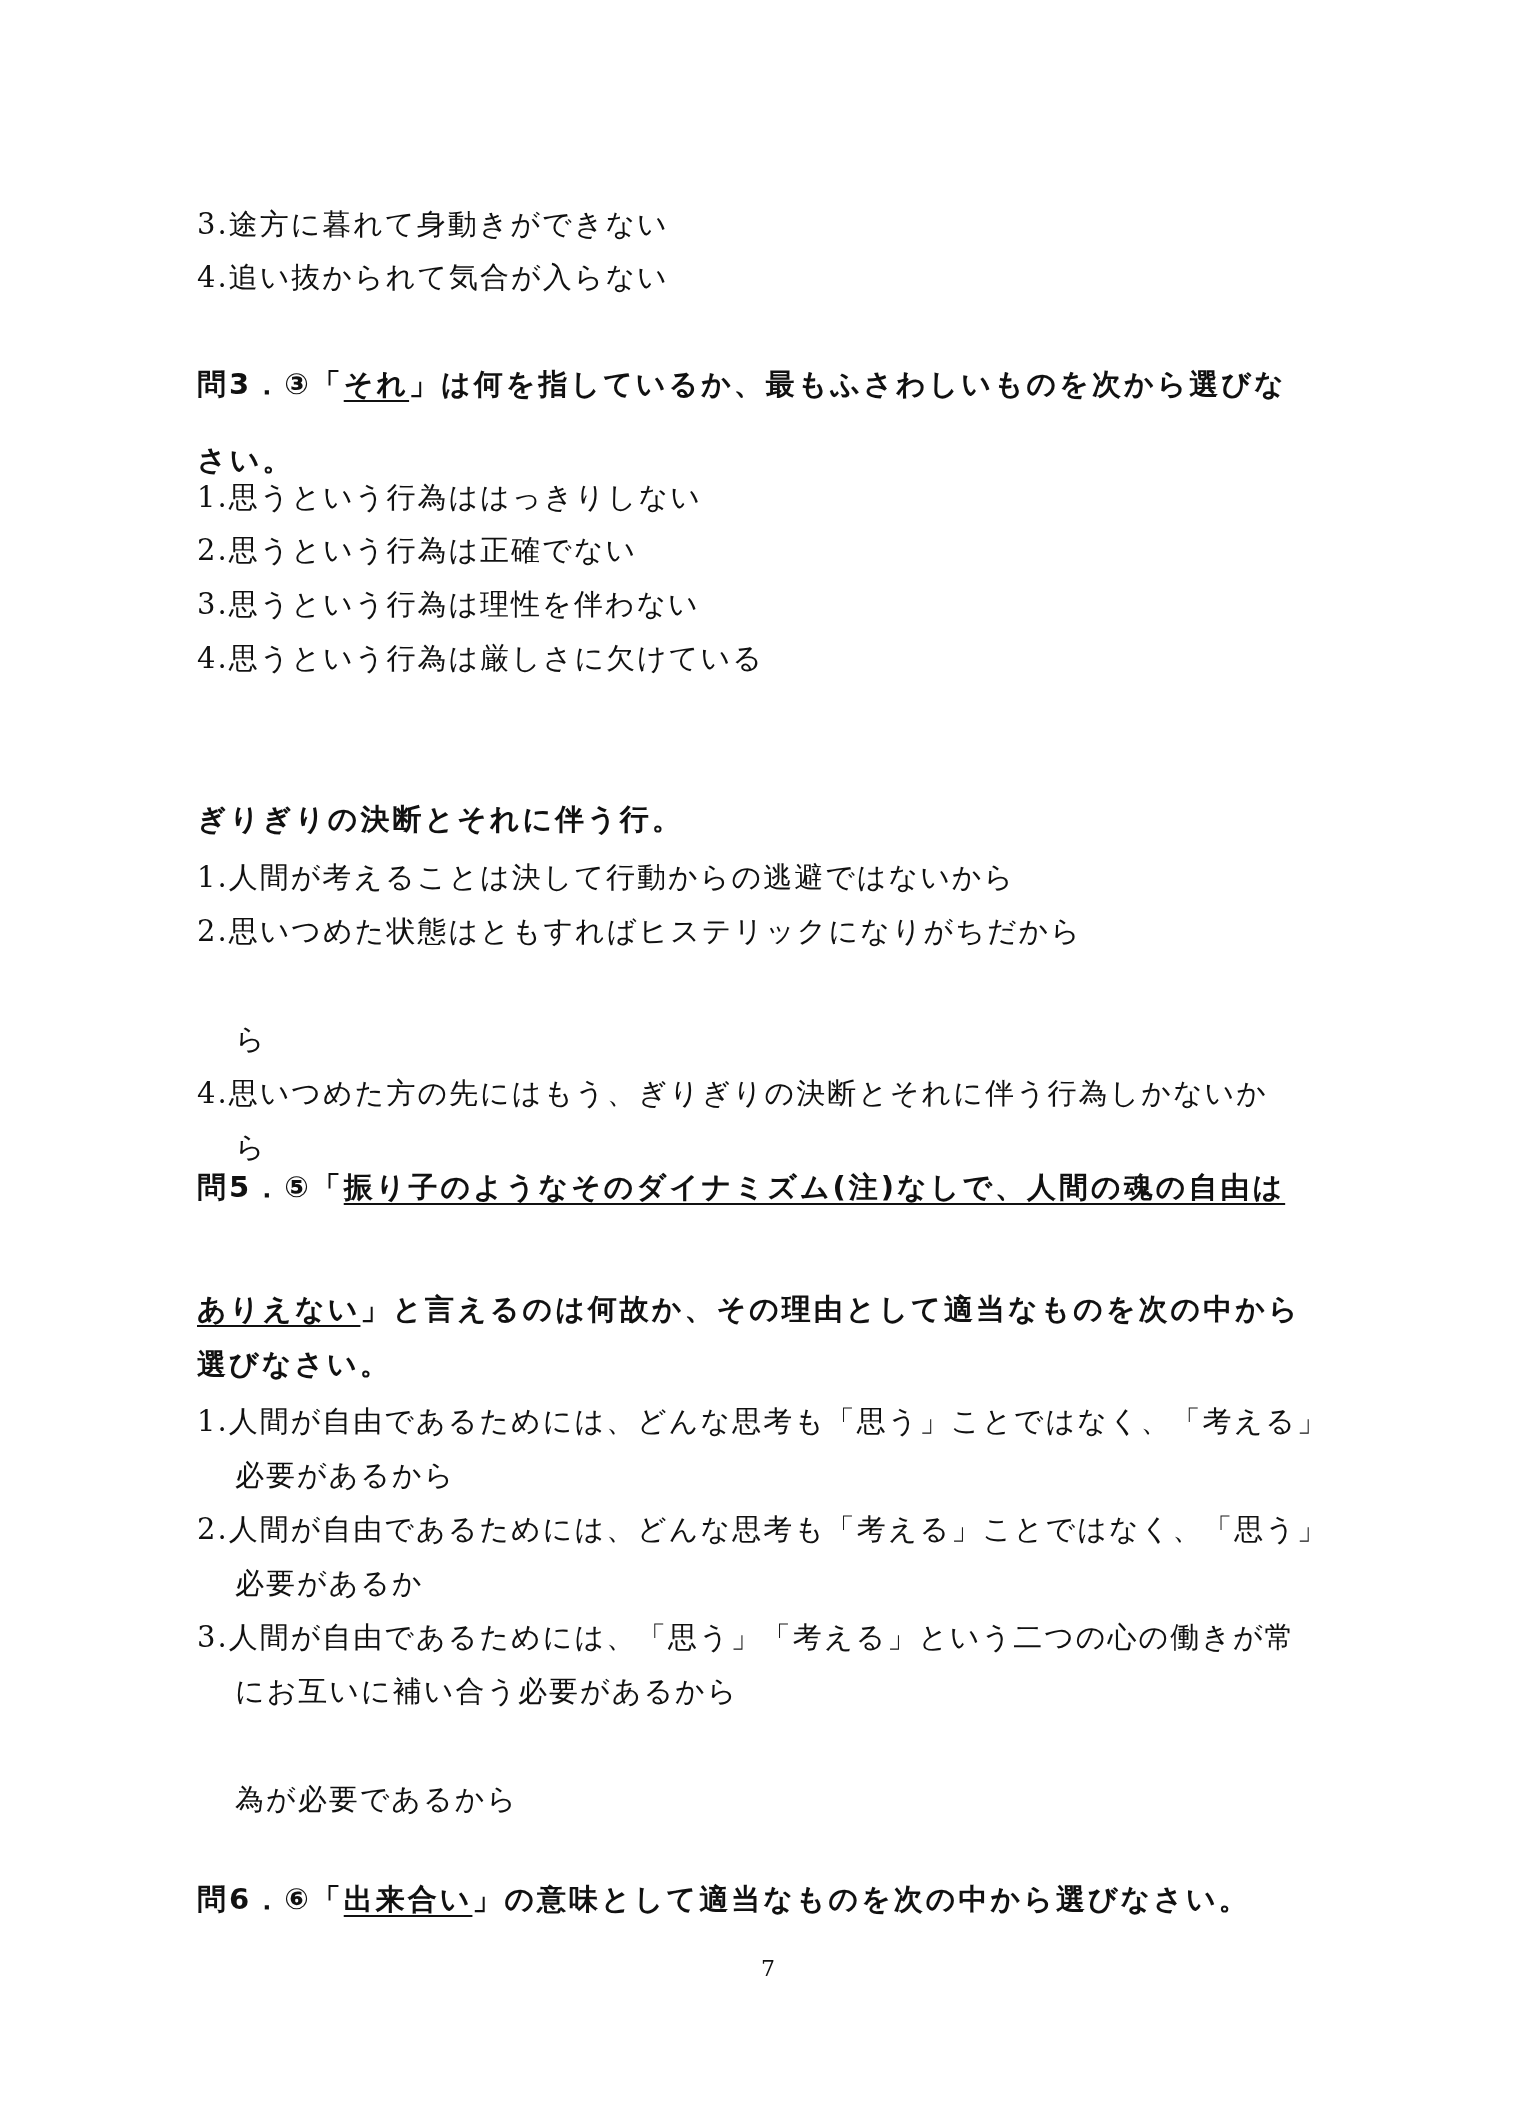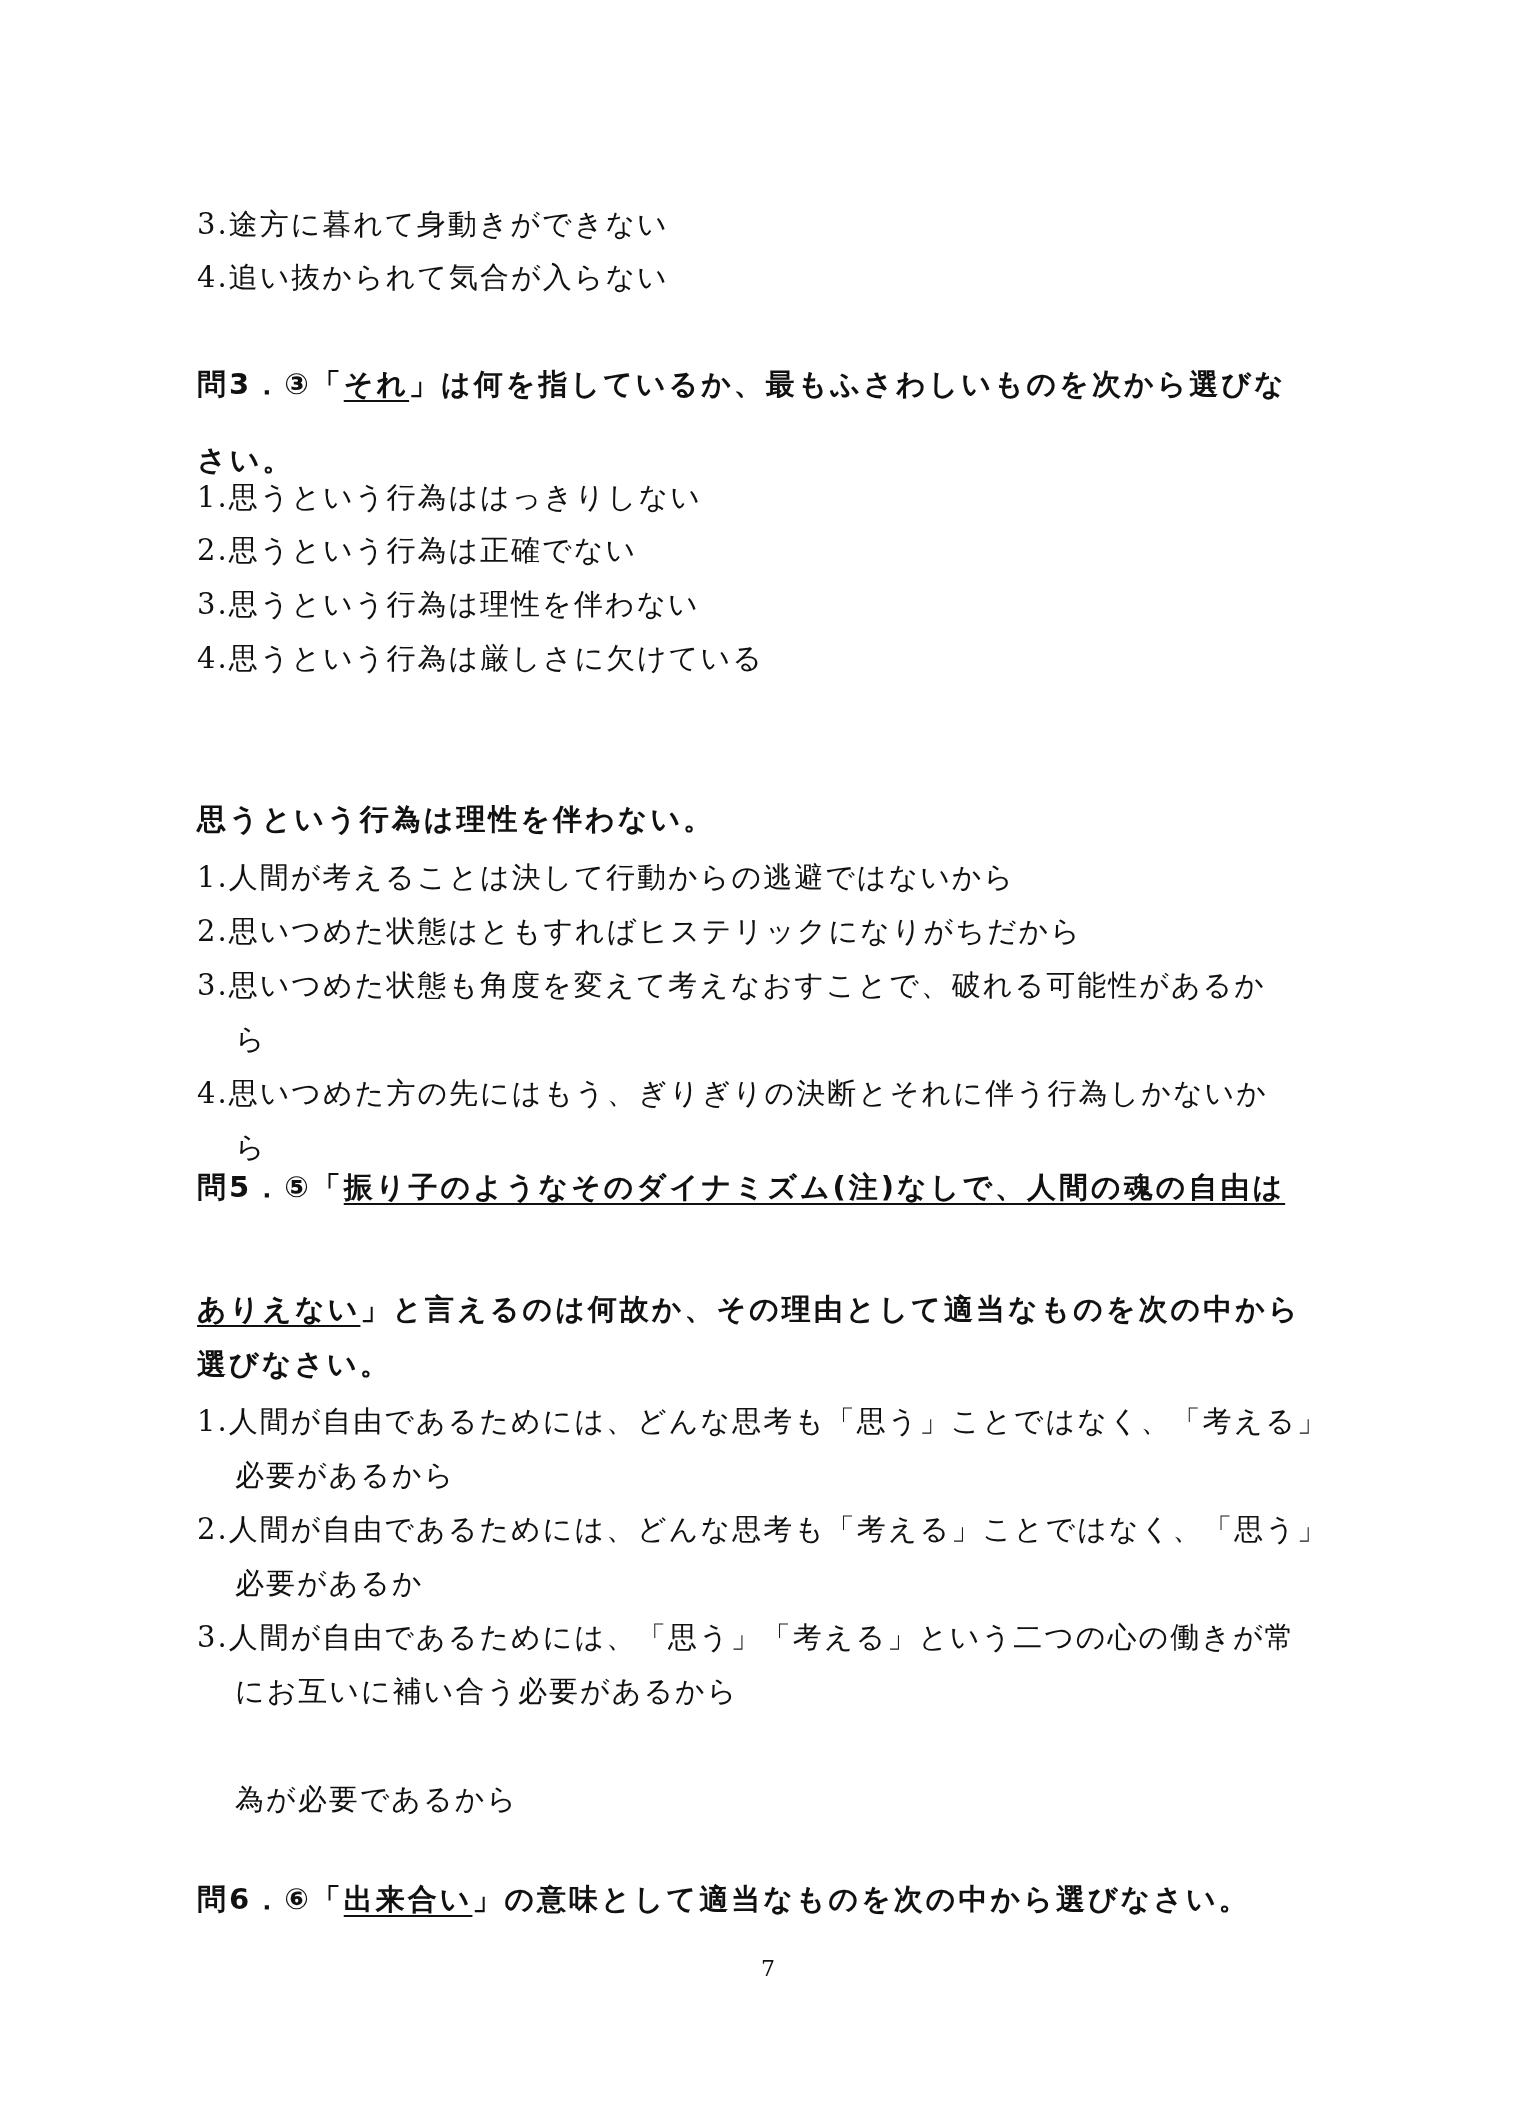--- a/index.html
+++ b/index.html
@@ -20,24 +20,23 @@
   <div class="line" style="top:205px">3.途方に暮れて身動きができない</div>
   <div class="line" style="top:258px">4.追い抜かられて気合が入らない</div>
 
   <div class="line q" style="top:365px"><span>問3．③「</span><span class="u">それ</span><span>」は何を指しているか、最もふさわしいものを次から選びな</span></div>
   <div class="line q" style="top:441px">さい。</div>
   <div class="line" style="top:478px">1.思うという行為ははっきりしない</div>
   <div class="line" style="top:531px">2.思うという行為は正確でない</div>
   <div class="line" style="top:585px">3.思うという行為は理性を伴わない</div>
   <div class="line" style="top:639px">4.思うという行為は厳しさに欠けている</div>
 
-  <div class="line q" style="top:800px">思うという行為は理性を伴わない。</div>
+  <div class="line q" style="top:800px">ぎりぎりの決断とそれに伴う行。</div>
   <div class="line" style="top:858px">1.人間が考えることは決して行動からの逃避ではないから</div>
   <div class="line" style="top:912px">2.思いつめた状態はともすればヒステリックになりがちだから</div>
-  <div class="line" style="top:966px">3.思いつめた状態も角度を変えて考えなおすことで、破れる可能性があるか</div>
   <div class="line indent" style="top:1020px">ら</div>
   <div class="line" style="top:1074px">4.思いつめた方の先にはもう、ぎりぎりの決断とそれに伴う行為しかないか</div>
   <div class="line indent" style="top:1128px">ら</div>
 
   <div class="line q" style="top:1168px"><span>問5．⑤「</span><span class="u">振り子のようなそのダイナミズム(注)なしで、人間の魂の自由は</span></div>
   <div class="line q" style="top:1290px"><span class="u">ありえない</span><span>」と言えるのは何故か、その理由として適当なものを次の中から</span></div>
   <div class="line q" style="top:1345px">選びなさい。</div>
   <div class="line" style="top:1402px">1.人間が自由であるためには、どんな思考も「思う」ことではなく、「考える」</div>
   <div class="line indent" style="top:1456px">必要があるから</div>
   <div class="line" style="top:1510px">2.人間が自由であるためには、どんな思考も「考える」ことではなく、「思う」</div>

